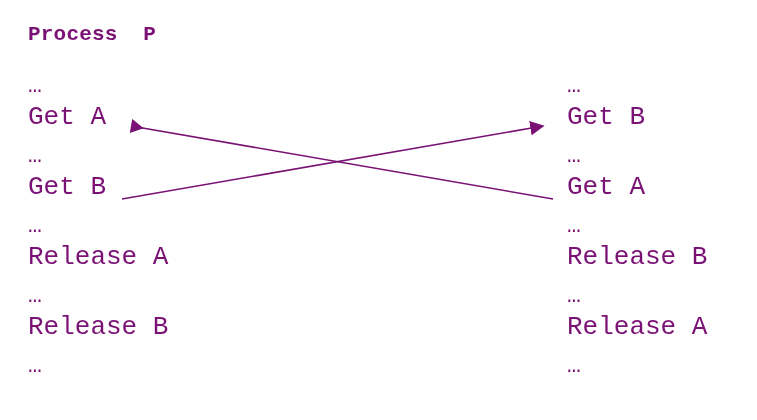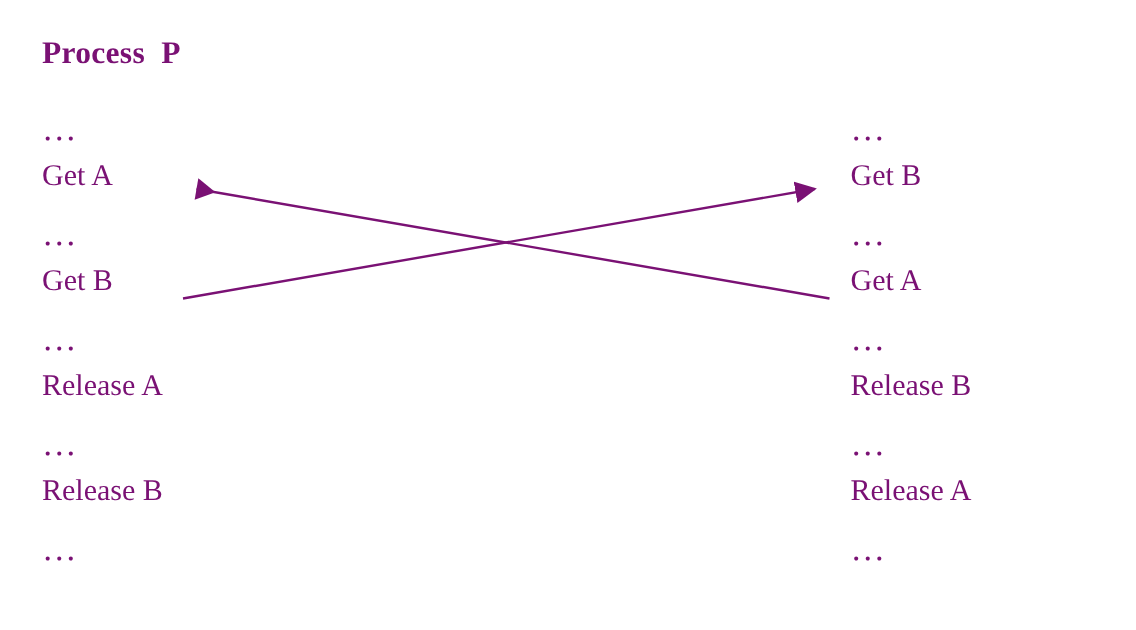--- a/index.html
+++ b/index.html
@@ -7,21 +7,21 @@
     margin: 0;
     padding: 0;
     background: #ffffff;
   }
   #canvas {
     position: relative;
     width: 757px;
     height: 420px;
     background: #ffffff;
     overflow: hidden;
-    font-family: Liberation Serif, serif;
+    font-family: Liberation Mono, monospace;
     -webkit-font-smoothing: antialiased;
   }
   .col {
     position: absolute;
     top: 0;
     width: 300px;
     height: 420px;
   }
   #col-p { left: 28px; }
   #col-q { left: 567px; }
@@ -34,21 +34,21 @@
     font-weight: bold;
     color: #7A1174;
     letter-spacing: 0.2px;
     white-space: pre;
     line-height: 26px;
   }
 
   .code-line {
     position: absolute;
     left: 0;
-    font-size: 20px;
+    font-size: 26px;
     font-weight: normal;
     color: #7A1174;
     line-height: 28px;
     white-space: pre;
   }
   .code-line.ellipsis {
     font-size: 23px;
     letter-spacing: 1px;
   }
 

